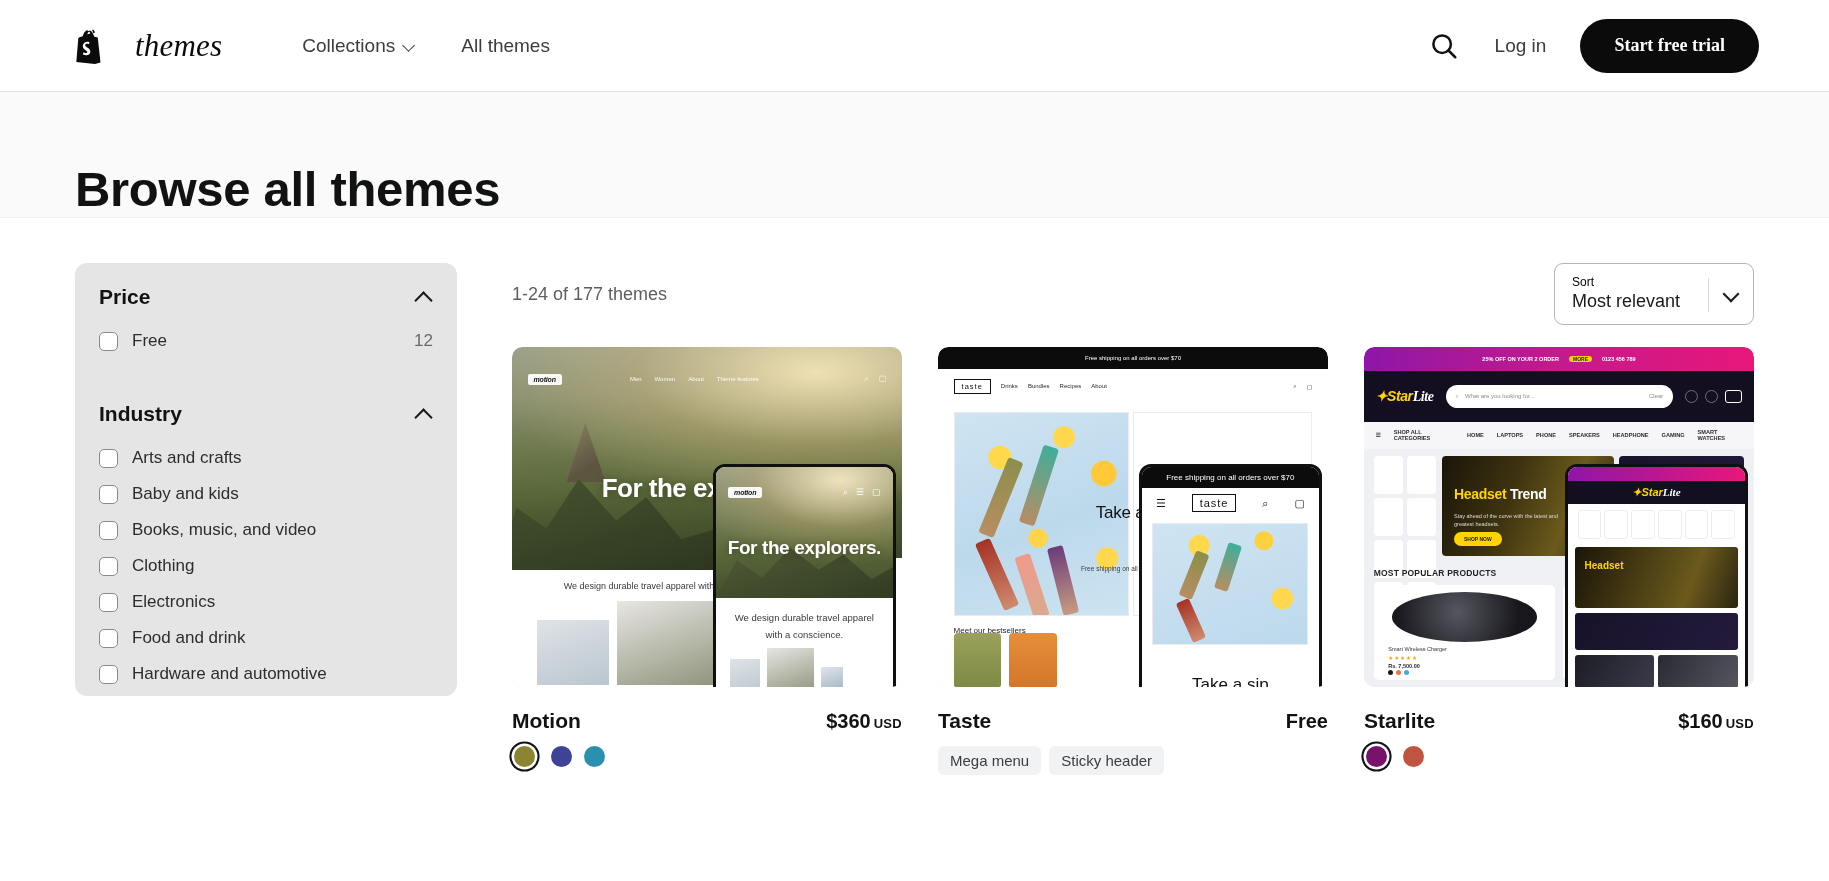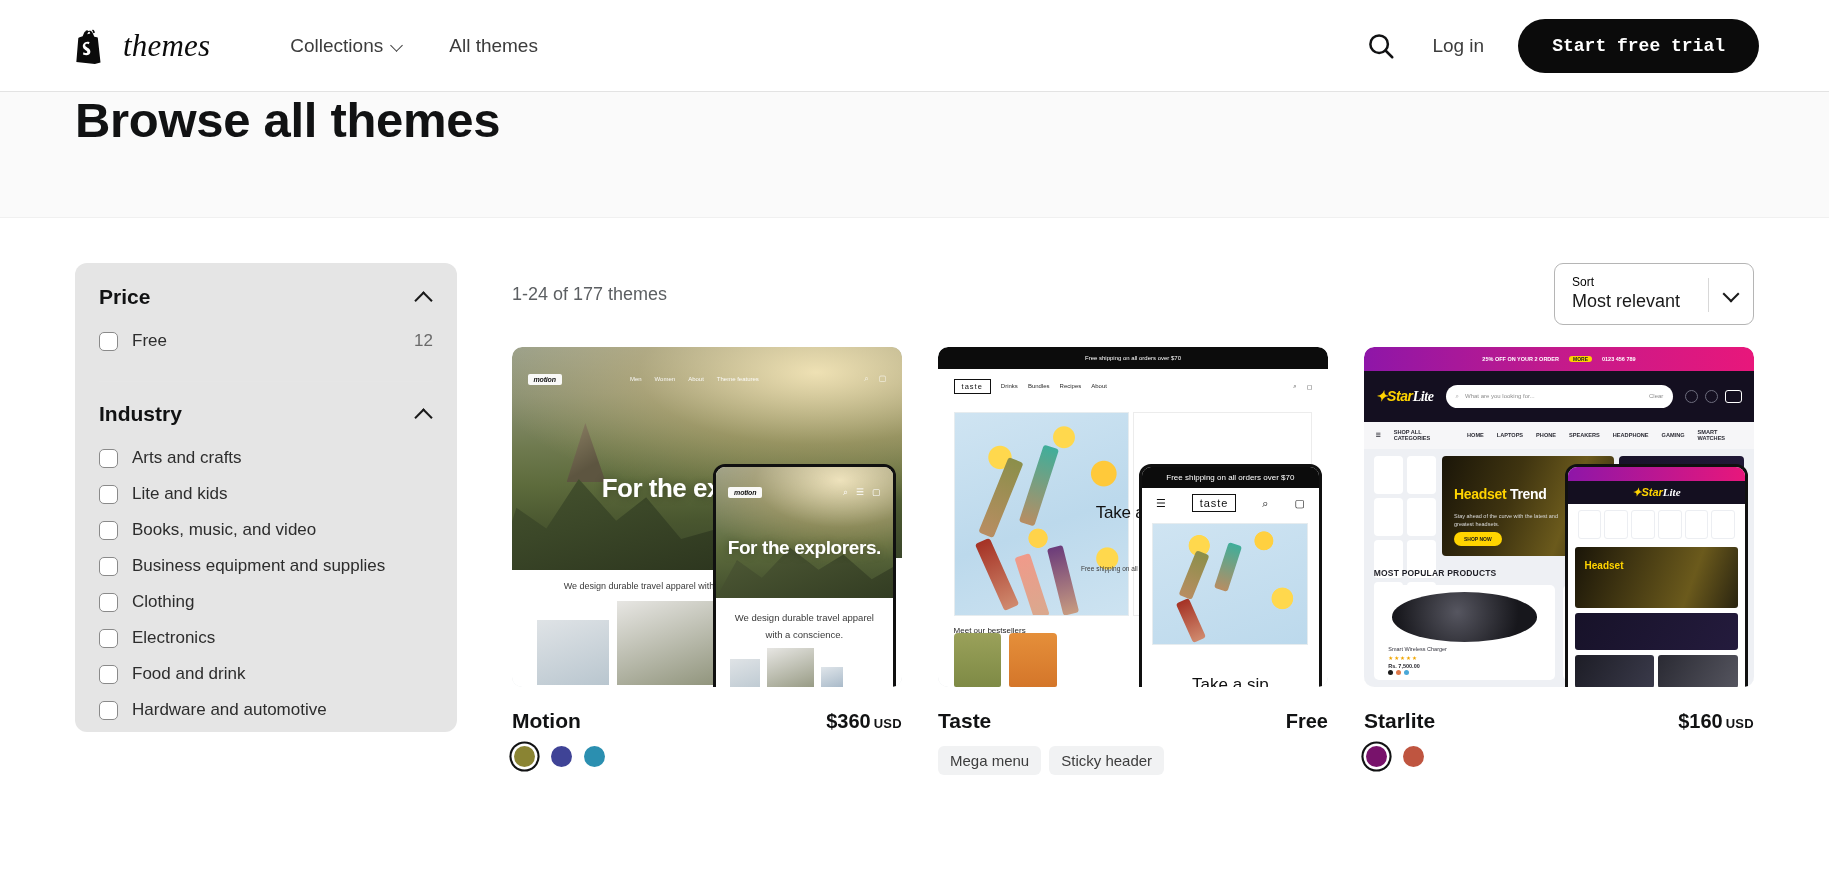--- a/index.html
+++ b/index.html
@@ -14,21 +14,21 @@
   
   .site-header {
     height: 92px;
     border-bottom: 1px solid #e3e3e3;
     display: flex;
     align-items: center;
     padding: 0 70px 0 75px;
     background: #fff;
     position: relative;
   }
-  .brand { display: flex; align-items: center; gap: 16px; }
+  .brand { display: flex; align-items: center; gap: 28px; }
   .shopify-bag { width: 32px; height: 36px; display: block; }
   .brand-word {
     font-family: "Liberation Serif", serif;
     font-style: italic;
     font-size: 31px;
     color: #0b0b0b;
     letter-spacing: .2px;
   }
   .main-nav { display: flex; align-items: center; gap: 46px; margin-left: 80px; }
   .nav-link {
@@ -57,31 +57,31 @@
   .login-link { font-size: 19px; color: #3c3c3c; cursor: pointer; }
   .cta-btn {
     background: #0b0b0b;
     color: #fff;
     border: none;
     border-radius: 40px;
     height: 54px;
     padding: 0 34px;
     font-size: 18px;
     font-weight: bold;
-    font-family: Liberation Mono, monospace;
+    font-family: Liberation Serif, serif;
     cursor: pointer;
     white-space: nowrap;
   }
 
   
   .title-band {
     background: #fafafa;
     height: 126px;
     display: flex;
-    align-items: flex-start;
+    align-items: flex-end;
     padding: 0 75px;
     border-bottom: 1px solid #f0f0f0;
   }
   .page-title {
     font-size: 49px;
     font-weight: bold;
     color: #111213;
     letter-spacing: -0.3px;
   }
 
@@ -513,29 +513,25 @@
       <div class="filter-head">
         <span class="filter-title">Industry</span>
         <span class="caret-up"></span>
       </div>
       <label class="filter-row">
         <span class="cbox"></span>
         <span class="filter-label">Arts and crafts</span>
       </label>
       <label class="filter-row">
         <span class="cbox"></span>
-        <span class="filter-label">Lite and kids</span>
+        <span class="filter-label">Baby and kids</span>
       </label>
       <label class="filter-row">
         <span class="cbox"></span>
         <span class="filter-label">Books, music, and video</span>
-      </label>
-      <label class="filter-row">
-        <span class="cbox"></span>
-        <span class="filter-label">Business equipment and supplies</span>
       </label>
       <label class="filter-row">
         <span class="cbox"></span>
         <span class="filter-label">Clothing</span>
       </label>
       <label class="filter-row">
         <span class="cbox"></span>
         <span class="filter-label">Electronics</span>
       </label>
       <label class="filter-row">

